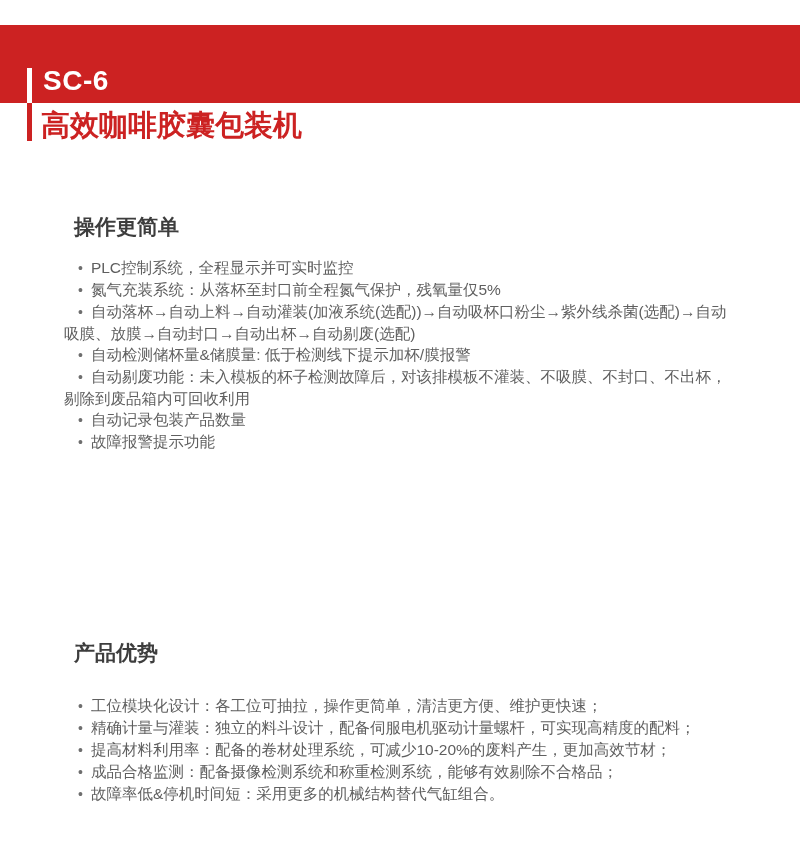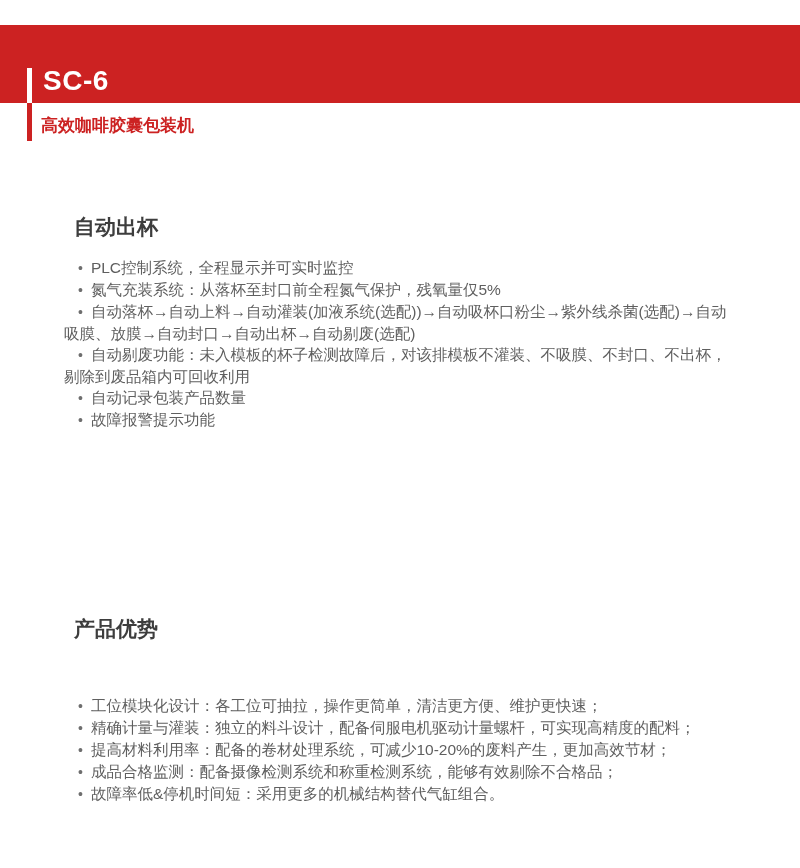--- a/index.html
+++ b/index.html
@@ -50,34 +50,34 @@
     font-weight: bold;
     line-height: 30px;
     letter-spacing: 0.5px;
     z-index: 2;
   }
   .subtitle {
     position: absolute;
     left: 41px;
     top: 110px;
     color: var(--accent-red);
-    font-size: 17px;
+    font-size: 29px;
     font-weight: bold;
     line-height: 31px;
   }
   .section-heading {
     position: absolute;
     left: 74px;
     color: var(--heading-text);
     font-size: 21px;
     font-weight: bold;
     line-height: 26px;
   }
   #heading-intro { top: 214px; }
-  #heading-advantages { top: 616px; }
+  #heading-advantages { top: 640px; }
   .bullet-list {
     position: absolute;
     left: 64px;
     width: 676px;
     color: var(--body-text);
     font-size: 15.5px;
   }
   #list-intro { top: 257px; }
   #list-advantages { top: 695px; }
   .li {
@@ -92,26 +92,27 @@
 </style>
 </head>
 <body>
 
 <div class="red-band"></div>
 <div class="bar-white"></div>
 <div class="bar-red"></div>
 <div class="model-title">SC-6</div>
 <div class="subtitle">高效咖啡胶囊包装机</div>
 
-<div class="section-heading" id="heading-intro">自动出杯</div>
+<div class="section-heading" id="heading-intro">操作更简单</div>
 
 <div class="bullet-list" id="list-intro">
   <div class="li"><span class="bullet">•</span><span>PLC控制系统，全程显示并可实时监控</span></div>
   <div class="li"><span class="bullet">•</span><span>氮气充装系统：从落杯至封口前全程氮气保护，残氧量仅5%</span></div>
   <div class="li"><span class="bullet">•</span><span>自动落杯→自动上料→自动灌装(加液系统(选配))→自动吸杯口粉尘→紫外线杀菌(选配)→自动吸膜、放膜→自动封口→自动出杯→自动剔废(选配)</span></div>
+  <div class="li"><span class="bullet">•</span><span>自动检测储杯量&amp;储膜量: 低于检测线下提示加杯/膜报警</span></div>
   <div class="li"><span class="bullet">•</span><span>自动剔废功能：未入模板的杯子检测故障后，对该排模板不灌装、不吸膜、不封口、不出杯，剔除到废品箱内可回收利用</span></div>
   <div class="li"><span class="bullet">•</span><span>自动记录包装产品数量</span></div>
   <div class="li"><span class="bullet">•</span><span>故障报警提示功能</span></div>
 </div>
 
 <div class="section-heading" id="heading-advantages">产品优势</div>
 
 <div class="bullet-list" id="list-advantages">
   <div class="li"><span class="bullet">•</span><span>工位模块化设计：各工位可抽拉，操作更简单，清洁更方便、维护更快速；</span></div>
   <div class="li"><span class="bullet">•</span><span>精确计量与灌装：独立的料斗设计，配备伺服电机驱动计量螺杆，可实现高精度的配料；</span></div>

